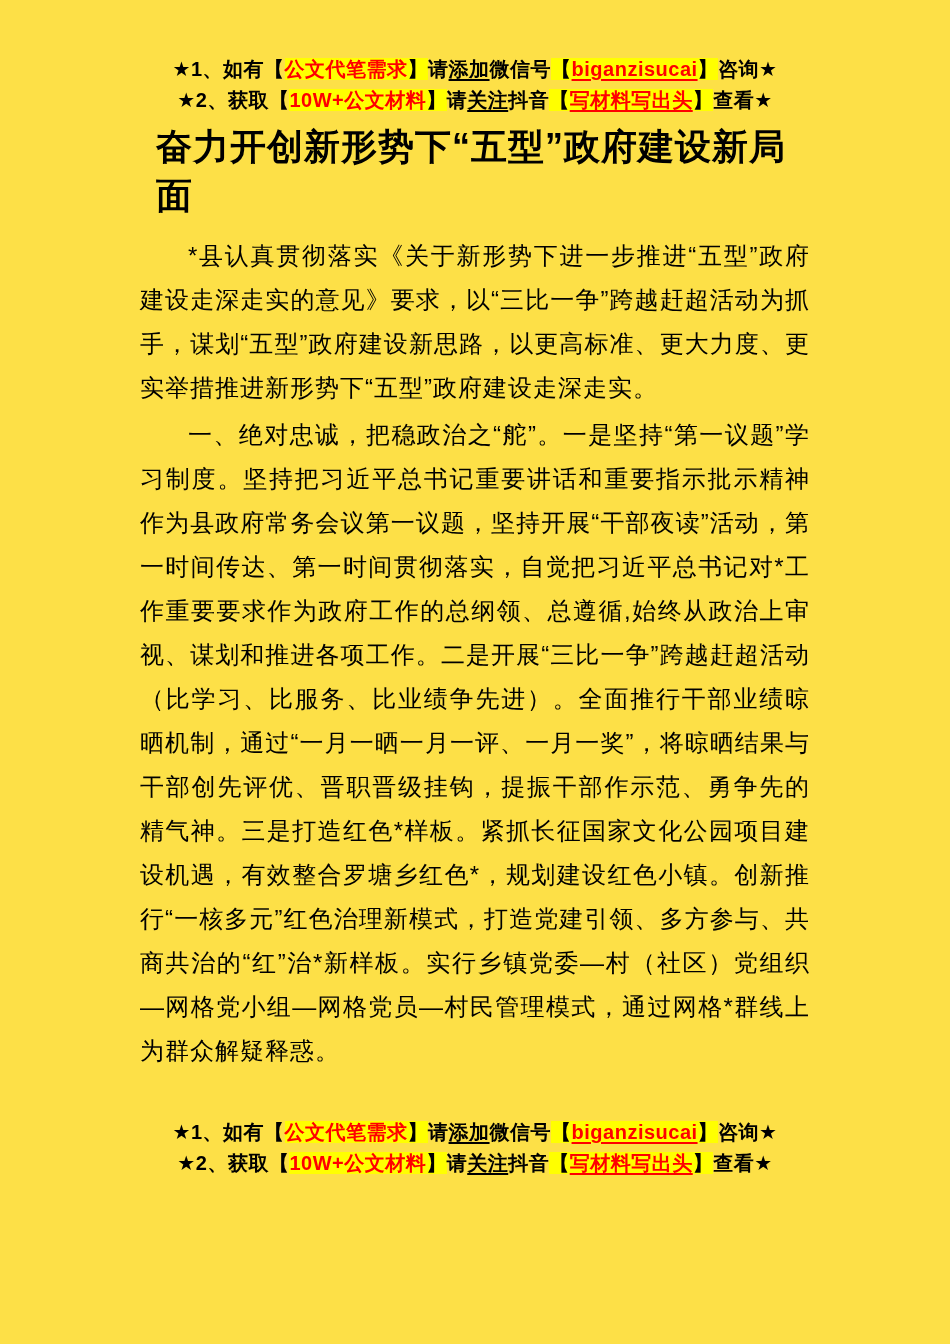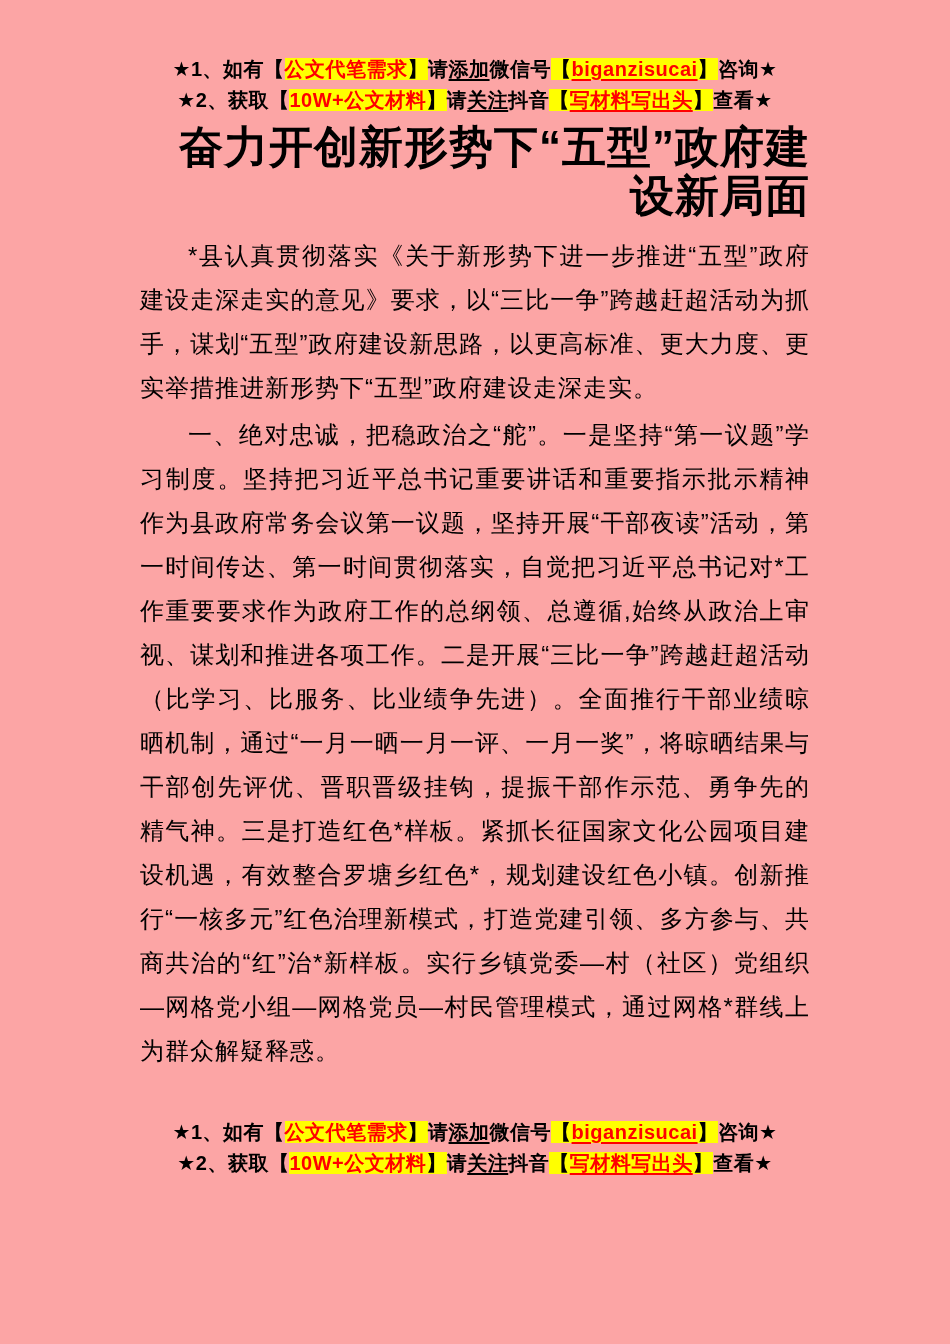--- a/index.html
+++ b/index.html
@@ -9,42 +9,42 @@
     background: #ffffff;
     font-family: "Liberation Sans", "DejaVu Sans", sans-serif;
     color: #000000;
     overflow: hidden;
   }
   .page {
     box-sizing: border-box;
     width: 950px;
     height: 1344px;
     padding: 54px 140px 0 140px;
-    background: #fca5a5;
+    background: #fde047;
   }
   
   .notice {
     text-align: center;
     font-weight: bold;
     font-size: 20px;
     line-height: 31px;
     letter-spacing: 0.5px;
     white-space: nowrap;
   }
   .notice .seg-hl   { color: #ff0000; background: #ffff00; }
   .notice .seg-bkt  { color: #000000; background: #ffff00; }
   .notice .seg-ul   { text-decoration: underline; text-decoration-thickness: 2px; text-underline-offset: 3px; }
   .notice .seg-hlul { color: #ff0000; background: #ffff00; text-decoration: underline; text-decoration-thickness: 2px; text-underline-offset: 3px; }
   
   .doc-title {
     margin: 6px 0 14px 16px;
-    font-size: 44px;
+    font-size: 36px;
     font-weight: bold;
     line-height: 49px;
-    text-align: right;
+    text-align: left;
     letter-spacing: 1px;
   }
   
   .doc-body {
     font-size: 24px;
     line-height: 44px;
     text-align: justify;
     letter-spacing: 1px;
   }
   .doc-body p { margin: 0; text-indent: 2em; }

